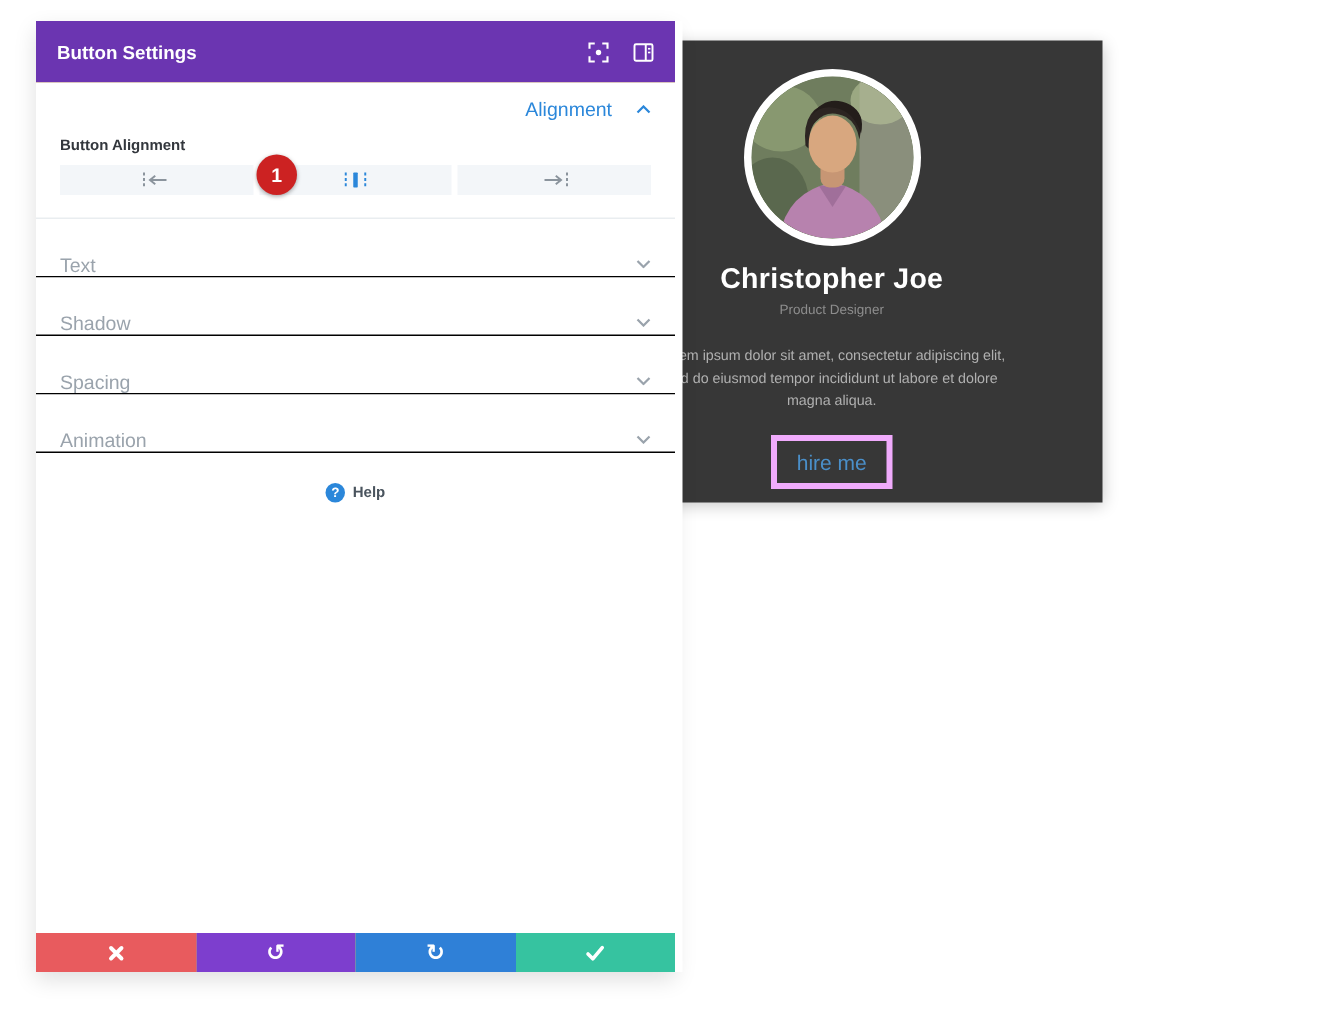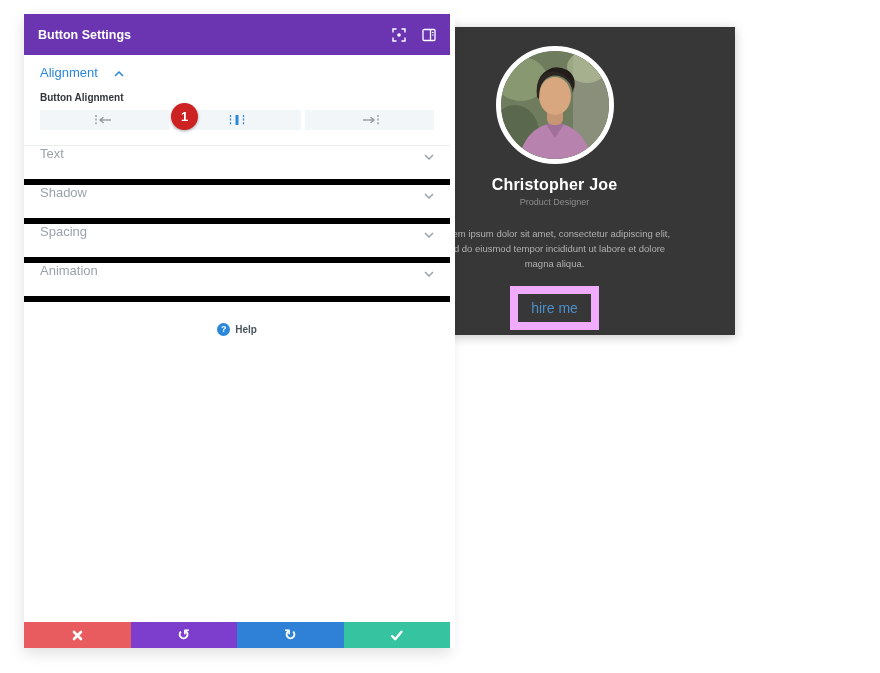--- a/index.html
+++ b/index.html
@@ -6,26 +6,26 @@
   html,body { width:880px; height:673px; background:#ffffff; overflow:hidden;
               font-family:"Liberation Sans", sans-serif; position:relative; }
 
   
   .preview-card{ position:absolute; left:374px; top:27px; width:361px; height:308px;
     background:#373737; z-index:1; text-align:center;
     box-shadow:0 2px 10px rgba(0,0,0,.22); }
   .avatar-ring{ width:118px; height:118px; margin:19px auto 0; border-radius:50%;
     border:5px solid #ffffff; overflow:hidden; background:#6f7d5e; }
   .avatar-ring svg{ display:block; }
-  .profile-name{ margin-top:12px; font-size:16px; font-weight:bold; color:#ffffff; letter-spacing:.2px; }
+  .profile-name{ margin-top:12px; font-size:19px; font-weight:bold; color:#ffffff; letter-spacing:.2px; }
   .profile-role{ margin-top:3px; font-size:9px; color:#8d8d8d; }
   .profile-bio{ margin-top:19px; font-size:9.5px; line-height:15px; color:#b0b0b0; }
   .profile-bio div{ white-space:nowrap; }
   .hire-btn{ display:inline-block; margin-top:15px; padding:6px 13px;
-    border:8px solid #f0abfc; color:#4a8fc9; font-size:14px; background:transparent; cursor:pointer; }
+    border:4px solid #f0abfc; color:#4a8fc9; font-size:14px; background:transparent; cursor:pointer; }
 
   
   .modal{ position:absolute; left:24px; top:14px; width:426px; height:634px; z-index:10;
     background:#fde047; display:flex; flex-direction:column;
     box-shadow:5px 0 0 0 #ffffff, 0 5px 14px rgba(0,0,0,.13); }
 
   .titlebar{ height:41px; background:#6b35b1; display:flex; align-items:center;
     padding:0 14px; flex:0 0 auto; }
   .titlebar .title{ flex:1; color:#ffffff; font-size:12.5px; font-weight:bold; }
   .tb-icon{ width:14px; height:14px; margin-left:16px; cursor:pointer; display:flex; align-items:center; }
@@ -39,34 +39,34 @@
   .searchrow input{ flex:1; border:none; background:transparent; outline:none;
     font-size:10px; color:#5a646e; font-family:"Liberation Sans", sans-serif; }
   .searchrow input::placeholder{ color:#a9b2bb; }
   .filter-btn{ background:#dde3e9; border:none; border-radius:3px; padding:4px 9px;
     font-size:9.5px; font-weight:bold; color:#4a545e; cursor:pointer;
     font-family:"Liberation Sans", sans-serif; }
 
   .content{ flex:1 1 auto; background:#ffffff; overflow:hidden; }
 
   .align-section{ padding:8px 16px 15px; border-bottom:1px solid #e9edf0; }
-  .section-head{ display:flex; align-items:center; justify-content:flex-start;
+  .section-head{ display:flex; align-items:center; justify-content:flex-end;
     height:18px; cursor:pointer;gap:16px; }
   .section-title-open{ color:#2b87da; font-size:13px; }
   .field-label{ margin-top:11px; font-size:10px; font-weight:bold; color:#33373d; }
   .align-row{ margin-top:7px; display:flex; gap:4px; position:relative; }
   .align-btn{ flex:1; height:20px; background:#f3f6f9; border:none; cursor:pointer;
     display:flex; align-items:center; justify-content:center; }
   .badge{ position:absolute; left:131px; top:-7px; width:27px; height:27px; border-radius:50%;
     background:#cc2222; color:#ffffff; font-size:13px; font-weight:bold;
     display:flex; align-items:center; justify-content:center;
     box-shadow:0 1px 3px rgba(0,0,0,.35); z-index:2; }
 
-  .collapse-row{ height:39px; border-bottom:6px solid #000000; display:flex;
-    align-items:flex-start; justify-content:space-between; padding:0 16px; cursor:pointer;
+  .collapse-row{ height:39px; border-bottom:1px solid #000000; display:flex;
+    align-items:flex-end; justify-content:space-between; padding:0 16px; cursor:pointer;
     background:#ffffff; }
   .row-label{ color:#9aa3ac; font-size:13px; }
 
   .help-row{ text-align:center; padding-top:16px; }
   .help-link{ display:inline-flex; align-items:center; gap:5px; cursor:pointer; }
   .help-q{ width:13px; height:13px; border-radius:50%; background:#2b87da; color:#ffffff;
     font-size:9px; font-weight:bold; display:inline-flex; align-items:center; justify-content:center; }
   .help-label{ font-size:10px; font-weight:bold; color:#4a545e; }
 
   .footer{ display:flex; height:26px; flex:0 0 auto; }

